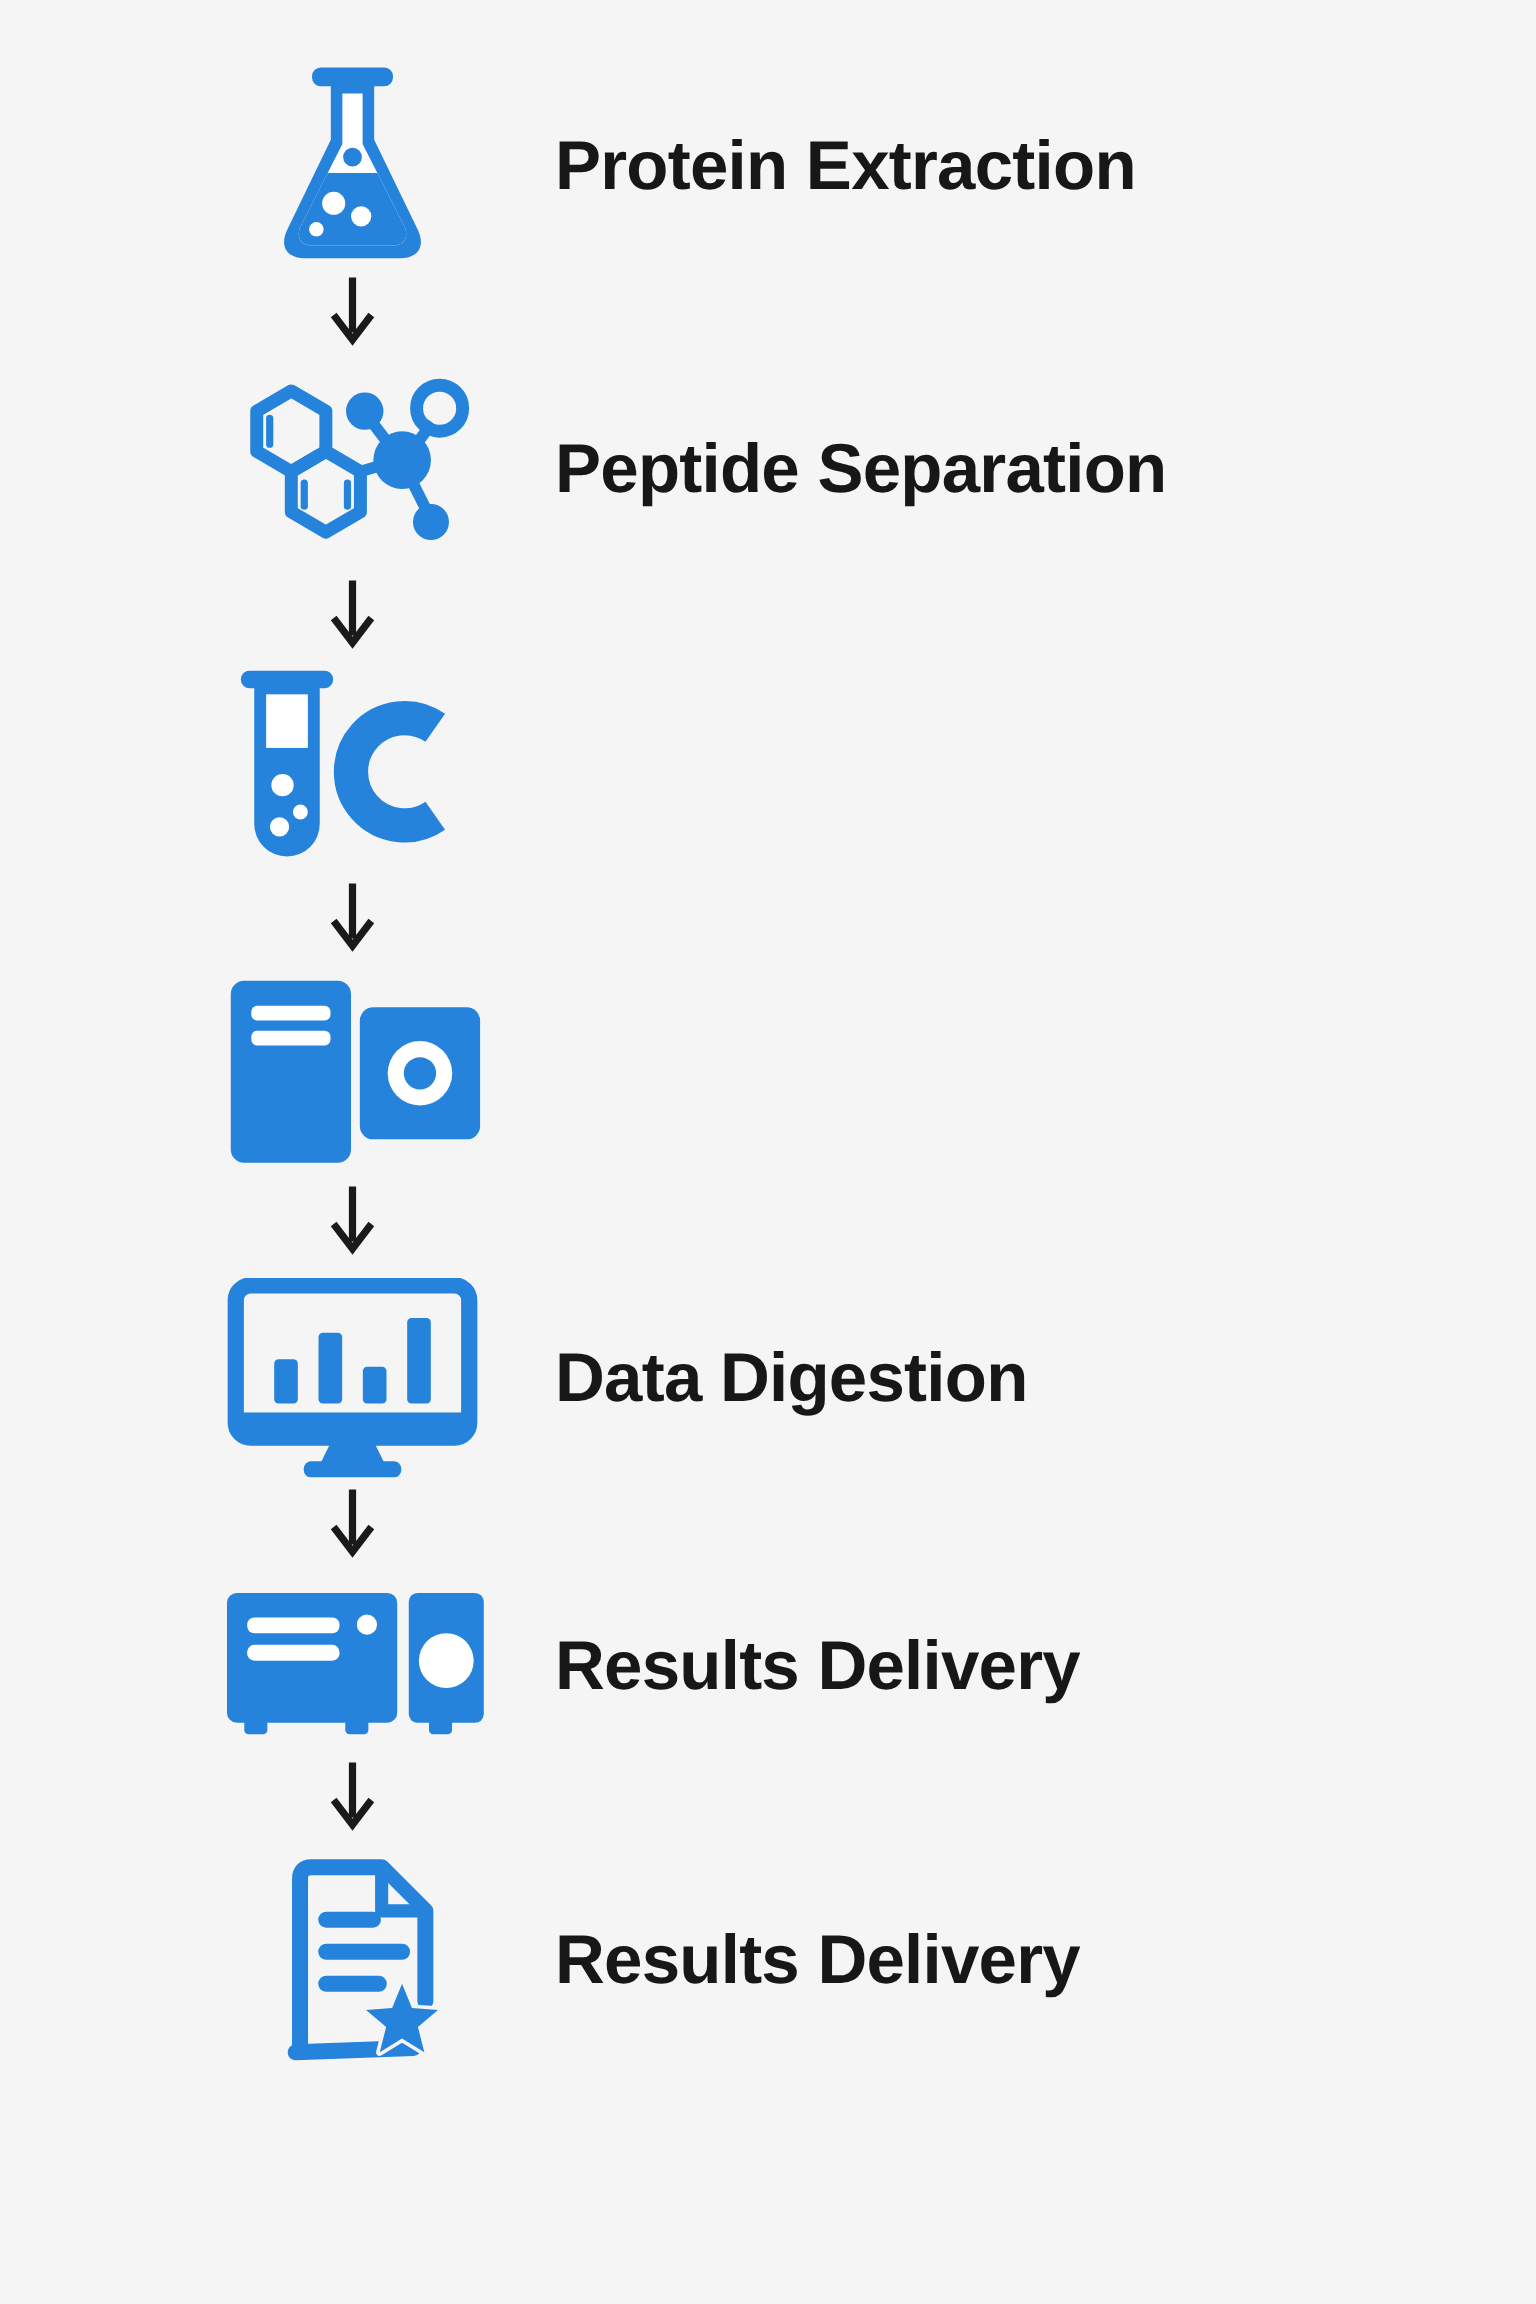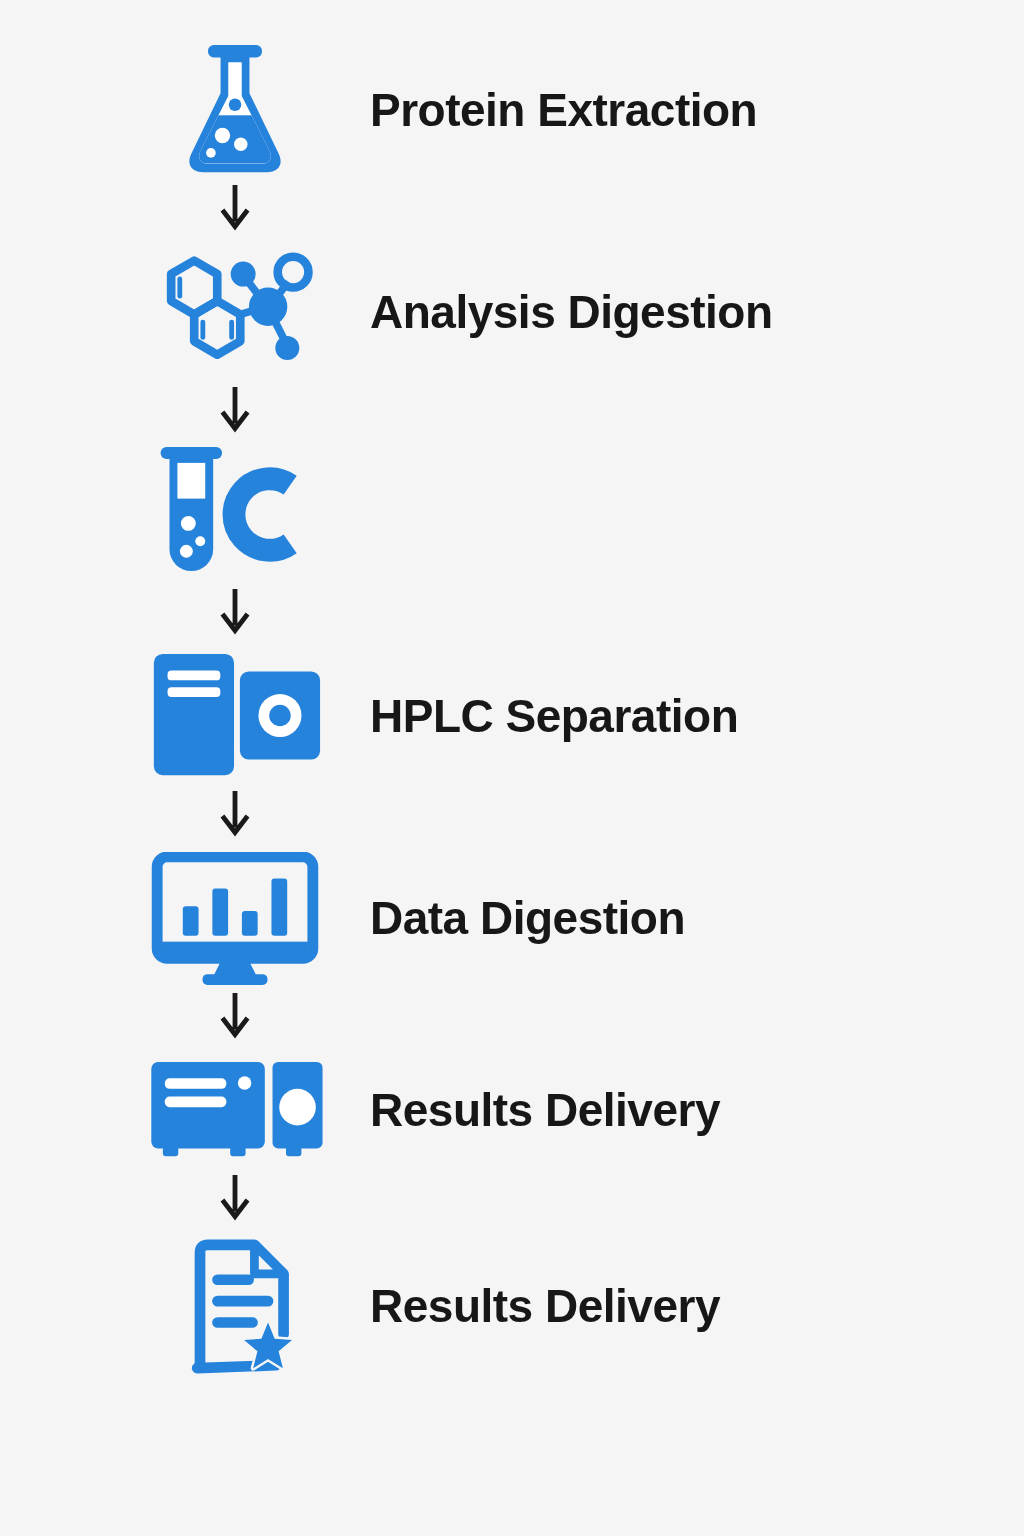--- a/index.html
+++ b/index.html
@@ -96,21 +96,21 @@
           <line x1="112" y1="50" x2="99" y2="33"></line>
           <line x1="134" y1="48" x2="143" y2="36"></line>
           <line x1="130" y1="79" x2="139" y2="97"></line>
         </g>
         <circle cx="122" cy="62" r="20" fill="#2583db"></circle>
         <circle cx="96" cy="28" r="13" fill="#2583db"></circle>
         <circle cx="148" cy="26" r="16" fill="none" stroke="#2583db" stroke-width="9"></circle>
         <circle cx="142" cy="105" r="12.5" fill="#2583db"></circle>
       </svg>
     </div>
-    <div class="label">Analysis Digestion</div>
+    <div class="label">Peptide Separation</div>
   </div>
 
   <div class="arrow-row">
     <svg width="36" height="56" viewBox="0 0 36 58">
       <path d="M18 2 V40 M5 28 L18 45 L31 28" stroke="#1a1a1a" stroke-width="5" fill="none"></path>
     </svg>
   </div>
 
   <div class="step h140">
     <div class="icon-col">
@@ -136,21 +136,20 @@
     <div class="icon-col">
       <svg width="186" height="132" viewBox="0 0 190 135">
         <rect x="12" y="4" width="82" height="124" rx="9" fill="#2583db"></rect>
         <rect x="26" y="21" width="54" height="10" rx="4" fill="#ffffff"></rect>
         <rect x="26" y="38" width="54" height="10" rx="4" fill="#ffffff"></rect>
         <rect x="100" y="22" width="82" height="90" rx="9" fill="#2583db"></rect>
         <circle cx="141" cy="67" r="22" fill="#ffffff"></circle>
         <circle cx="141" cy="67" r="11" fill="#2583db"></circle>
       </svg>
     </div>
-    <div class="label">HPLC Separation</div>
   </div>
 
   <div class="arrow-row">
     <svg width="36" height="56" viewBox="0 0 36 58">
       <path d="M18 2 V40 M5 28 L18 45 L31 28" stroke="#1a1a1a" stroke-width="5" fill="none"></path>
     </svg>
   </div>
 
   <div class="step h140">
     <div class="icon-col">

